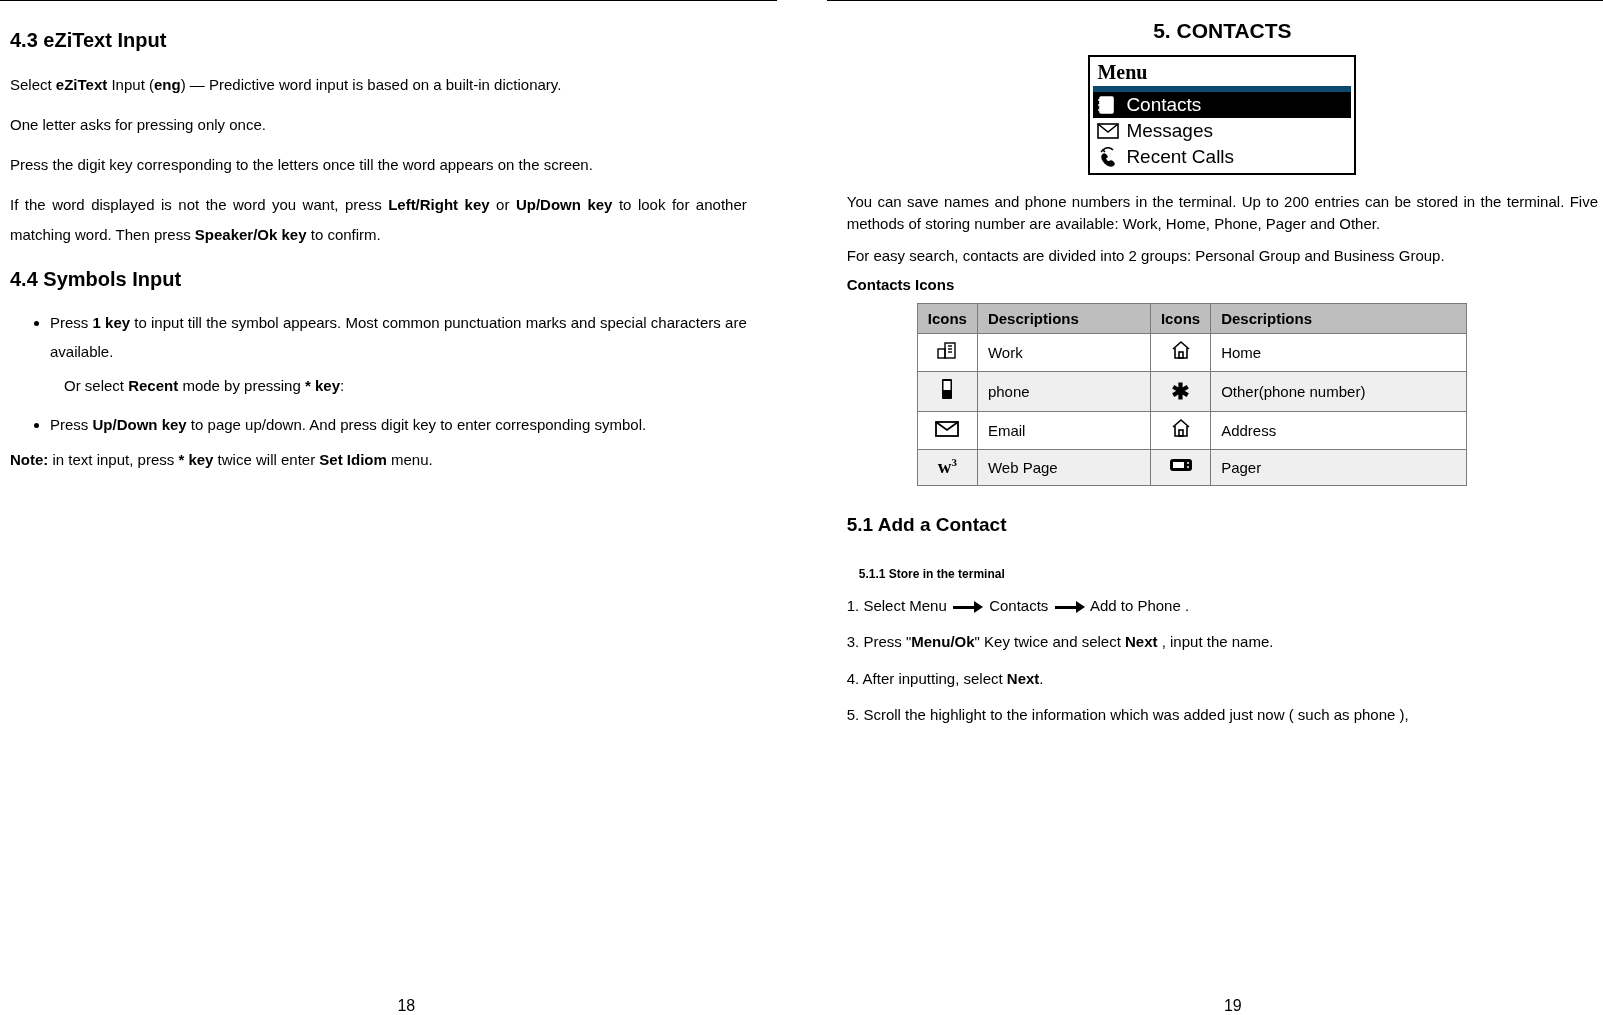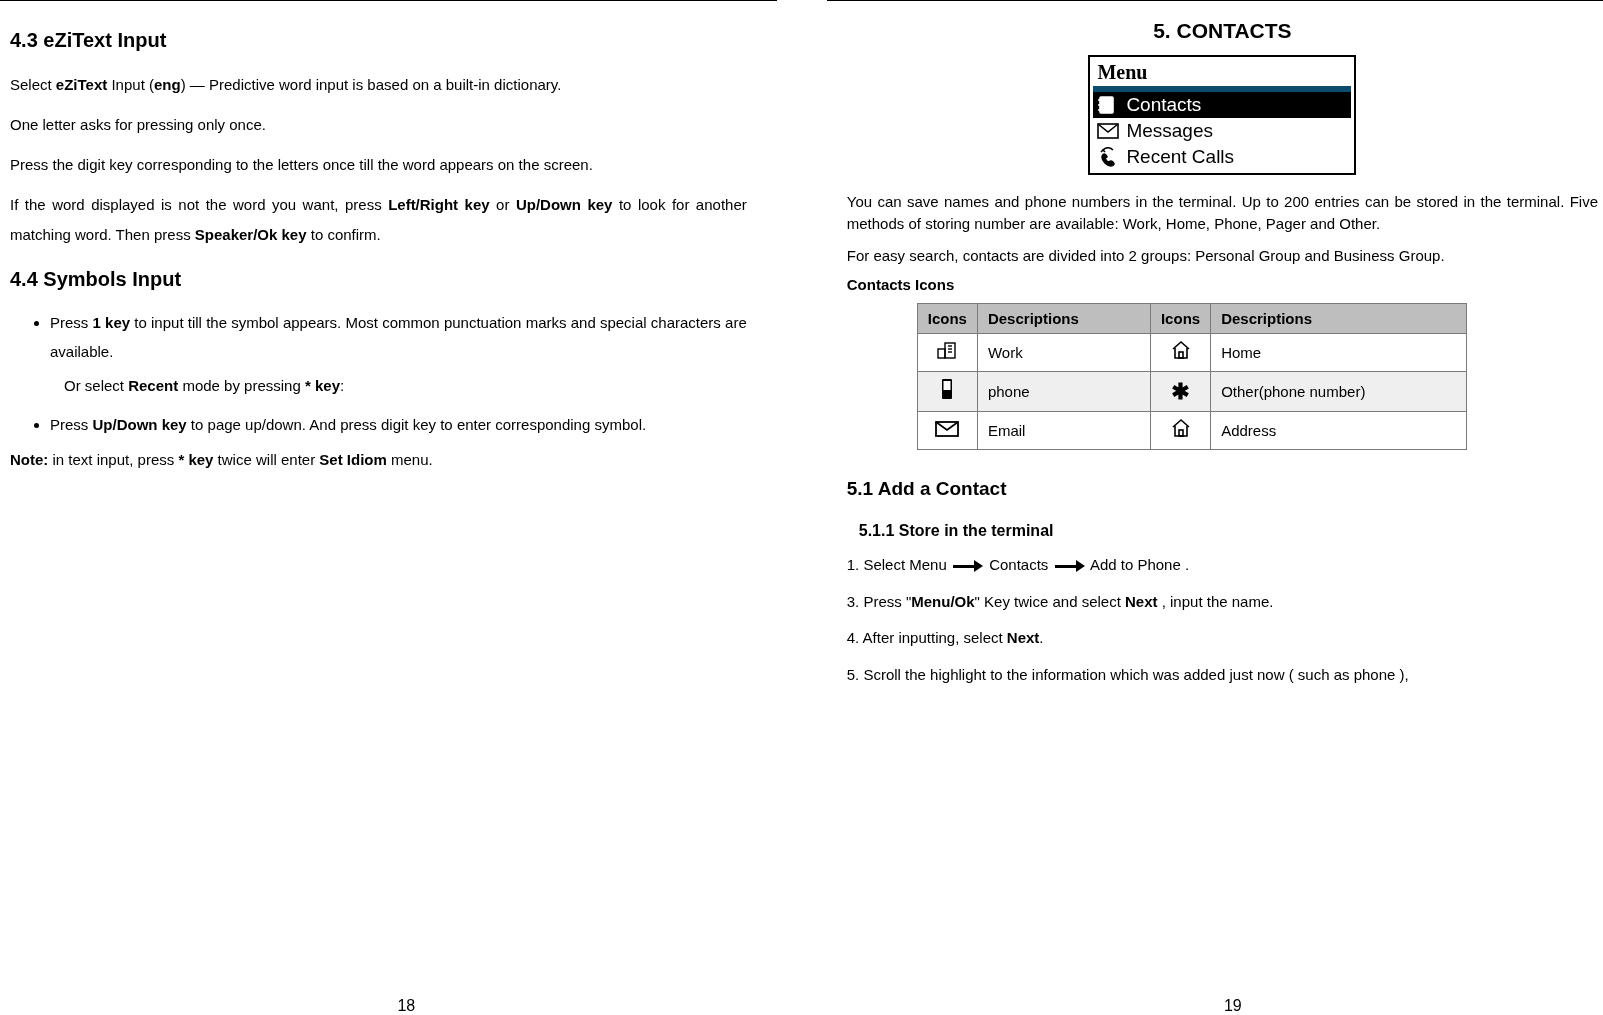--- a/index.html
+++ b/index.html
@@ -35,23 +35,23 @@
     font-weight: bold;
     text-align: center;
     margin: 8px 0 12px 0;
   }
   h3.subsec {
     font-size: 19px;
     font-weight: bold;
     margin: 28px 0 14px 0;
   }
   h4.subsub {
-    font-size: 16px;
-    font-weight: bold;
-    margin: 22px 0 14px 12px;
+    font-size: 12px;
+    font-weight: bold;
+    margin: 31px 0 14px 12px;
   }
   h4.tablehead {
     font-size: 15px;
     font-weight: bold;
     margin: 10px 0 6px 0;
   }
   p { margin: 0 0 10px 0; line-height: 2.0; }
   p.tight { line-height: 1.45; margin: 0 0 10px 0; }
   p.just { text-align: justify; }
   .bold { font-weight: bold; }
@@ -277,20 +277,33 @@
         <td>Email</td>
         <td class="ic">
           <svg width="22" height="20" viewBox="0 0 22 20" fill="none" stroke="#000" stroke-width="1.6">
             <path d="M3 9l8-7 8 7"></path>
               <path d="M5 8v10h12V8"></path>
               <rect x="9" y="12" width="4" height="6"></rect>
           </svg>
         </td>
         <td>Address</td>
       </tr>
+      <tr class="alt">
+        <td class="ic" style="font-family:Georgia,serif; font-weight:bold;">w<sup style="font-size:11px;">3</sup></td>
+        <td>Web Page</td>
+        <td class="ic">
+          <svg width="24" height="16" viewBox="0 0 24 16" fill="#000">
+            <rect x="1" y="2" width="22" height="12" rx="3"></rect>
+            <rect x="4" y="5" width="11" height="6" fill="#fff"></rect>
+            <circle cx="19" cy="6" r="1" fill="#fff"></circle>
+              <circle cx="19" cy="10" r="1" fill="#fff"></circle>
+          </svg>
+        </td>
+        <td>Pager</td>
+      </tr>
     </tbody>
   </table>
 
   <h3 class="subsec">5.1 Add a Contact</h3>
 
   <h4 class="subsub">5.1.1 Store in the terminal</h4>
 
   <div class="ol-step">
     <span>1. Select Menu</span>
     <span class="arrow"></span>

